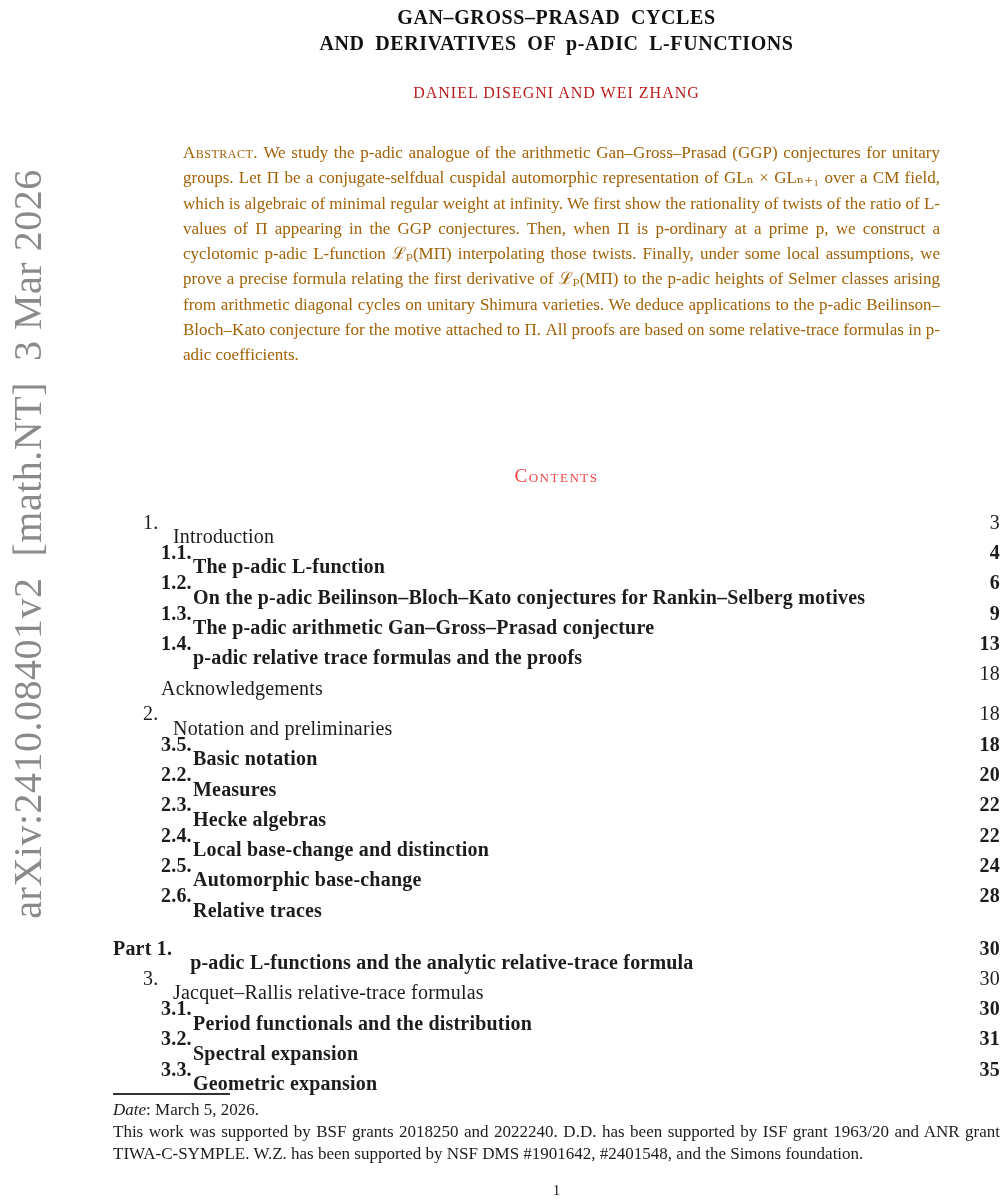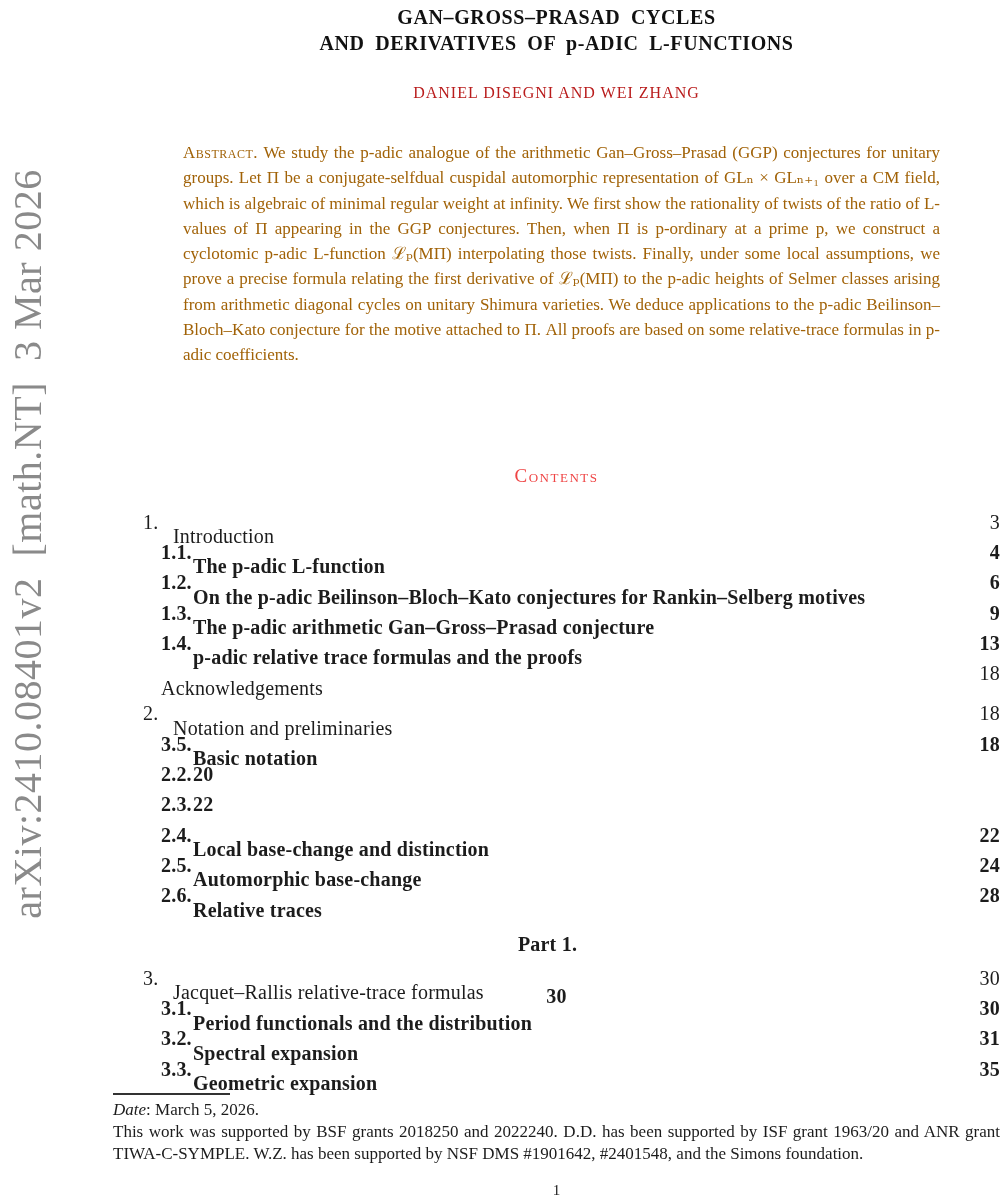--- a/index.html
+++ b/index.html
@@ -92,21 +92,21 @@
   }
   .toc-row {
     display: flex;
     align-items: center;
     height: 30.3px;
     white-space: nowrap;
   }
   .toc-row.sec   { padding-left: 30px; }
   .toc-row.sub   { padding-left: 48px; font-weight: bold; }
   .toc-row.plain { padding-left: 48px; justify-content: center; }
-  .toc-row.part  { padding-left: 0; font-weight: bold; flex-direction: column; }
+  .toc-row.part  { padding-left: 0; font-weight: bold; }
   .toc-num   { flex: 0 0 auto; }
   .toc-row.sec .toc-num { width: 30px; }
   .toc-row.sub .toc-num { width: 32px; }
   .toc-row.part .toc-num { margin-right: 18px; }
   .toc-label { flex: 1 1 auto; overflow: hidden; margin-top: 29px; }
   .toc-page  { flex: 0 0 auto; text-align: right; }
   .gap-sm { margin-top: 10px; }
   .gap-lg { margin-top: 22px; }
 
   
@@ -199,25 +199,27 @@
     </div>
 
     <div class="toc-row sub">
       <span class="toc-num">3.5.</span>
       <span class="toc-label">Basic notation</span>
       <span class="toc-page">18</span>
     </div>
 
     <div class="toc-row sub">
       <span class="toc-num">2.2.</span>
+      <span class="toc-label">Measures</span>
       <span class="toc-page">20</span>
     </div>
 
     <div class="toc-row sub">
       <span class="toc-num">2.3.</span>
+      <span class="toc-label">Hecke algebras</span>
       <span class="toc-page">22</span>
     </div>
 
     <div class="toc-row sub">
       <span class="toc-num">2.4.</span>
       <span class="toc-label">Local base-change and distinction</span>
       <span class="toc-page">22</span>
     </div>
 
     <div class="toc-row sub">

